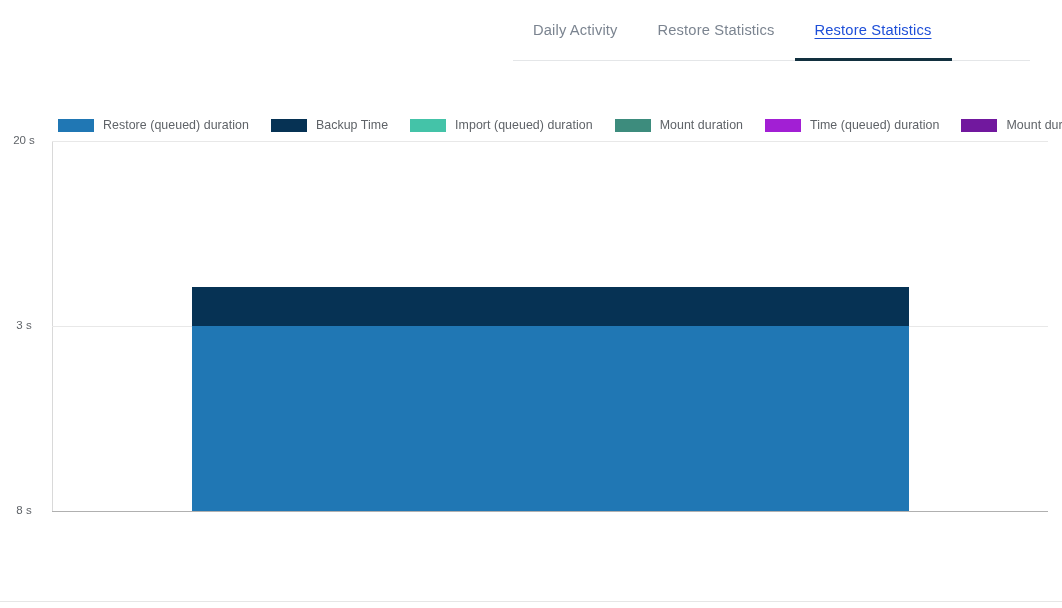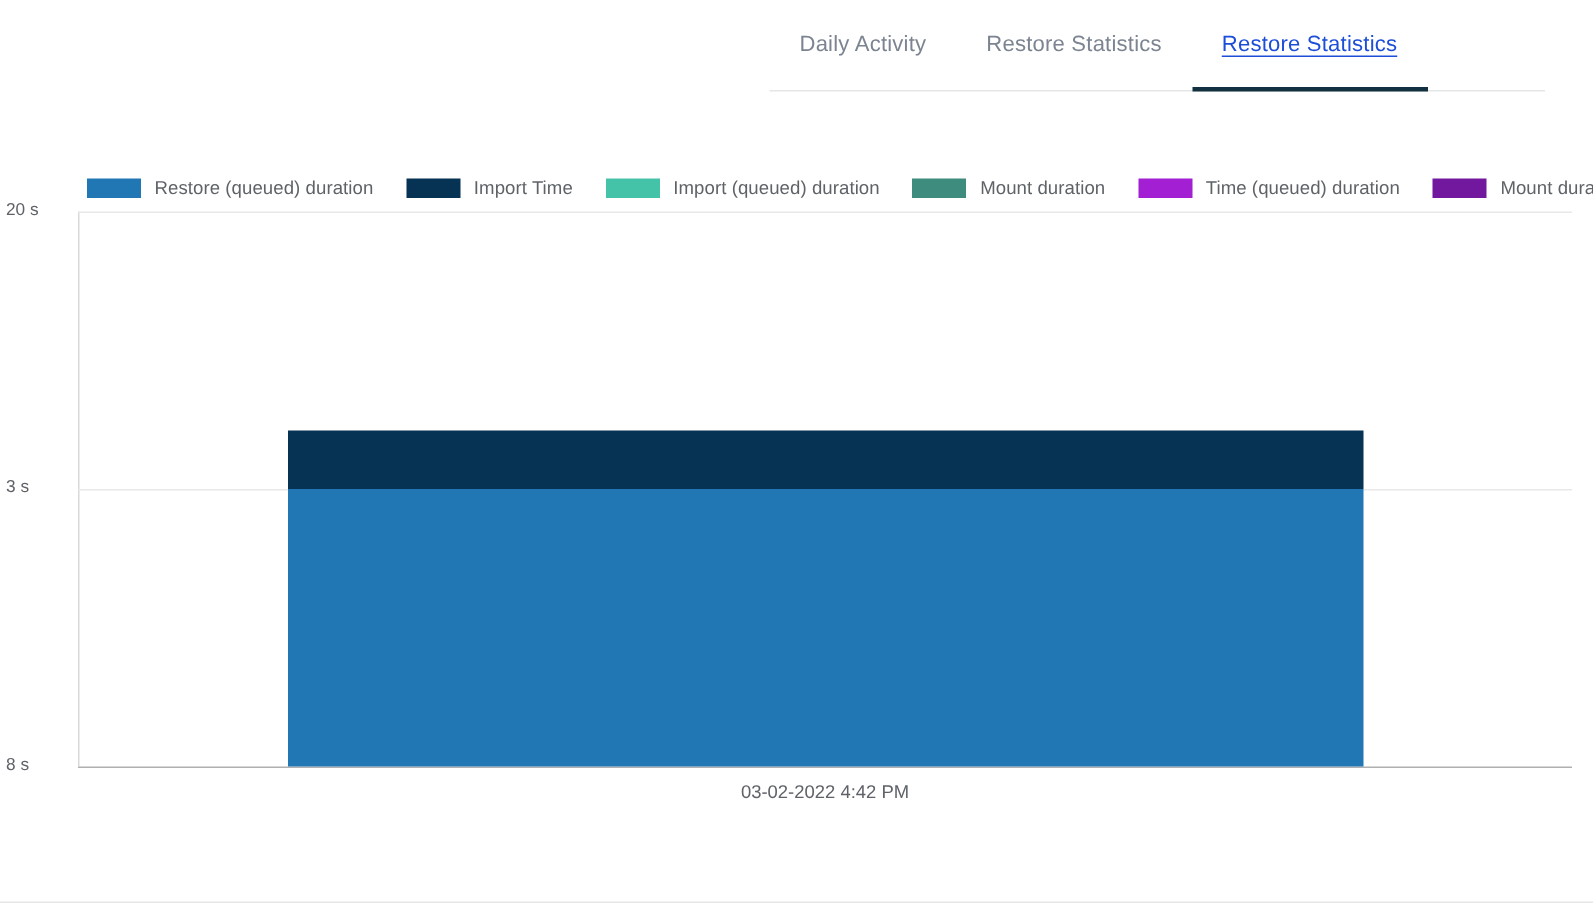--- a/index.html
+++ b/index.html
@@ -133,21 +133,21 @@
   }
   .axis-line-y {
     position: absolute;
     width: 1px;
     background: #d9d9d9;
   }
   .ytick-label {
     position: absolute;
     font-size: 11.5px;
     color: #5f6368;
-    text-align: left;
+    text-align: center;
     width: 40px;
     white-space: nowrap;
   }
   .xtick-label {
     position: absolute;
     font-size: 12.3px;
     color: #5f6368;
     white-space: nowrap;
     text-align: center;
   }
@@ -186,21 +186,21 @@
       </div>
   </div>
 
   <div class="legend" id="legend">
       <div class="legend-item">
         <span class="legend-swatch" style="background: rgb(32, 119, 180);"></span>
         <span class="legend-label">Restore (queued) duration</span>
       </div>
       <div class="legend-item">
         <span class="legend-swatch" style="background: rgb(6, 50, 84);"></span>
-        <span class="legend-label">Import Time</span>
+        <span class="legend-label">Backup Time</span>
       </div>
       <div class="legend-item">
         <span class="legend-swatch" style="background: rgb(68, 195, 168);"></span>
         <span class="legend-label">Import (queued) duration</span>
       </div>
       <div class="legend-item">
         <span class="legend-swatch" style="background: rgb(61, 140, 125);"></span>
         <span class="legend-label">Mount duration</span>
       </div>
       <div class="legend-item">
@@ -217,18 +217,17 @@
     <div class="chart-inner" id="chart-inner">
         <div class="axis-line-y" style="left: 52px; top: 141px; height: 370px;"></div>
         <div class="ytick-label" style="left: 4px; top: 504px;">8 s</div>
         <div class="gridline" style="left: 52px; top: 326px; width: 996px;"></div>
         <div class="ytick-label" style="left: 4px; top: 319px;">3 s</div>
         <div class="gridline" style="left: 52px; top: 141px; width: 996px;"></div>
         <div class="ytick-label" style="left: 4px; top: 134px;">20 s</div>
         <div class="axis-line-x" style="left: 52px; top: 511px; width: 996px;"></div>
         <div class="bar-seg" title="Restore (queued) duration" style="left: 191.5px; top: 326px; width: 717px; height: 185px; background: rgb(32, 119, 180);"></div>
         <div class="bar-seg" title="Restore Time" style="left: 191.5px; top: 287.15px; width: 717px; height: 38.85px; background: rgb(6, 50, 84);"></div>
-        <div class="xtick-label" style="left: 400px; top: 521px; width: 300px;">03-02-2022 4:42 PM</div>
       </div>
   </div>
 
   <div class="footer-rule"></div>
 </div>
 
 </body></html>

